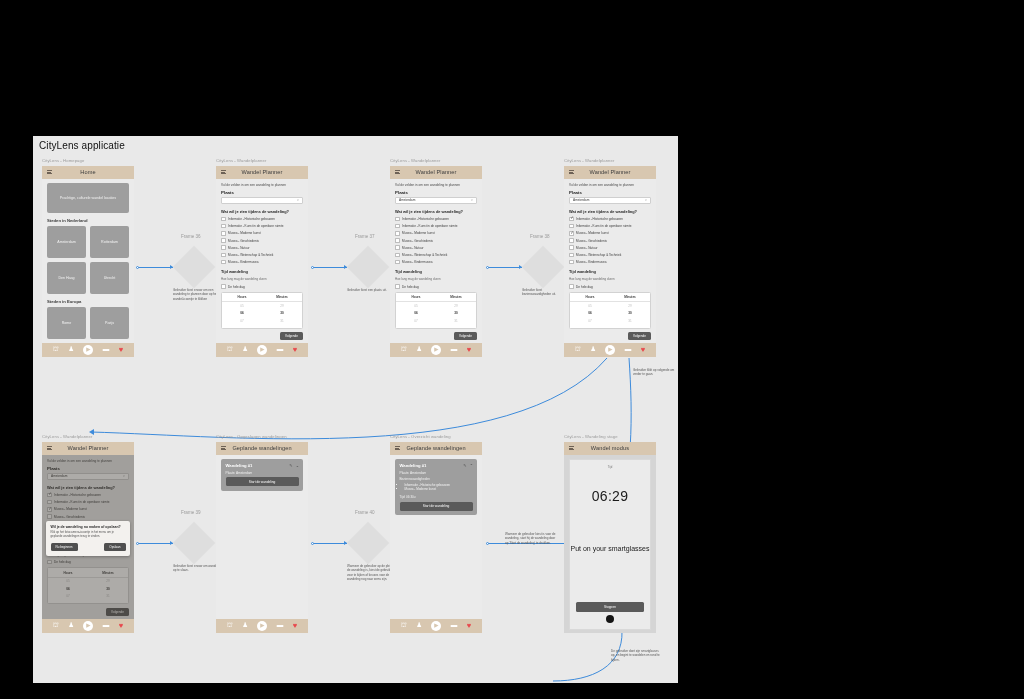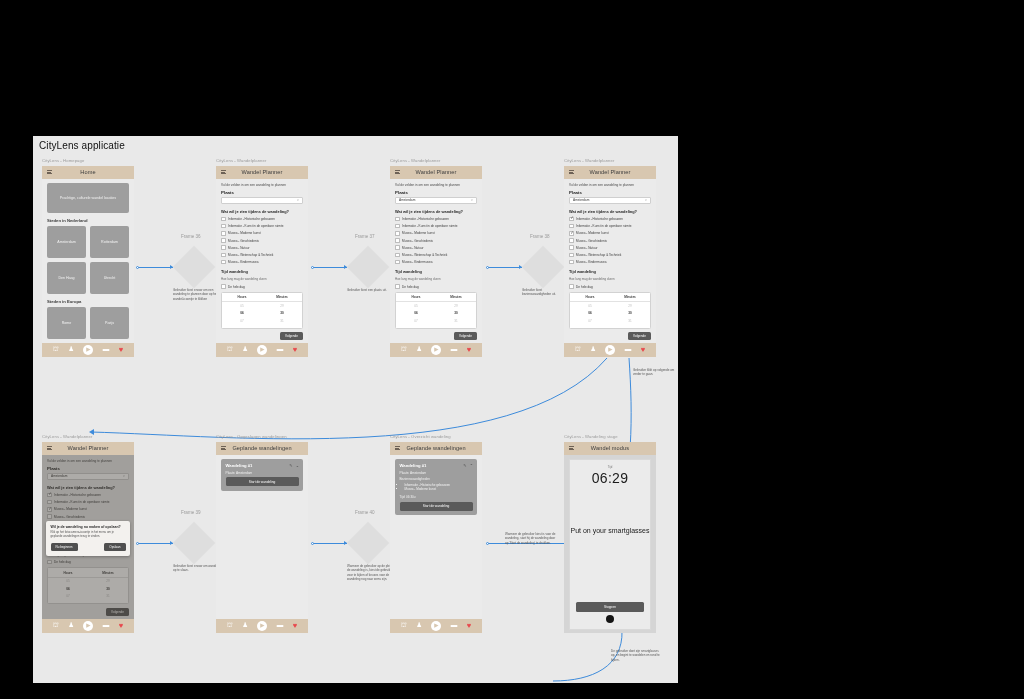--- a/index.html
+++ b/index.html
@@ -153,21 +153,21 @@
     padding: 2.6px 0; border-radius: 1.5px;
   }
 
   
   .wm {
     position: absolute; left: 5px; right: 5px; top: 4px; bottom: 3px;
     background: #ebebeb; border: .4px solid #d9d9d9;
     display: flex; flex-direction: column; align-items: center;
   }
   .wm .tl { font-size: 2.8px; color: #777; margin-top: 5px; }
-  .wm .timer { font-size: 14px; color: #1b1b1b; letter-spacing: .3px; margin-top: 1px; }
+  .wm .timer { font-size: 14px; color: #1b1b1b; letter-spacing: .3px; margin-top: 19px; }
   .wm .msg {
     margin-top: 40px; text-align: center; font-size: 7px;
     color: #1b1b1b; line-height: 1.35;
   }
   .wm .stop {
     position: absolute; left: 6px; right: 6px; bottom: 17px;
     background: #5a5a5a; color: #fff; font-size: 3.2px;
     text-align: center; padding: 3px 0; border-radius: 1.5px;
   }
   .wm .homebtn {

